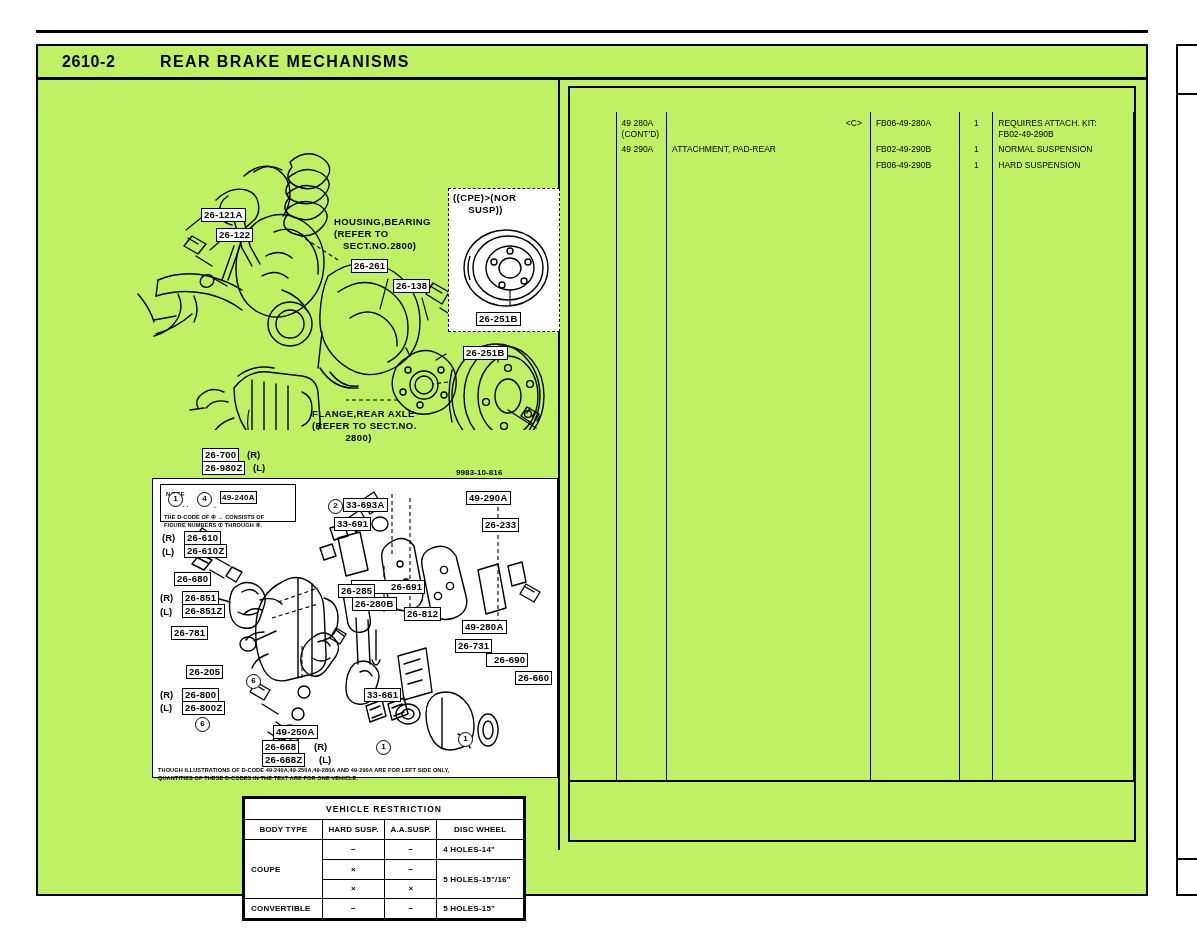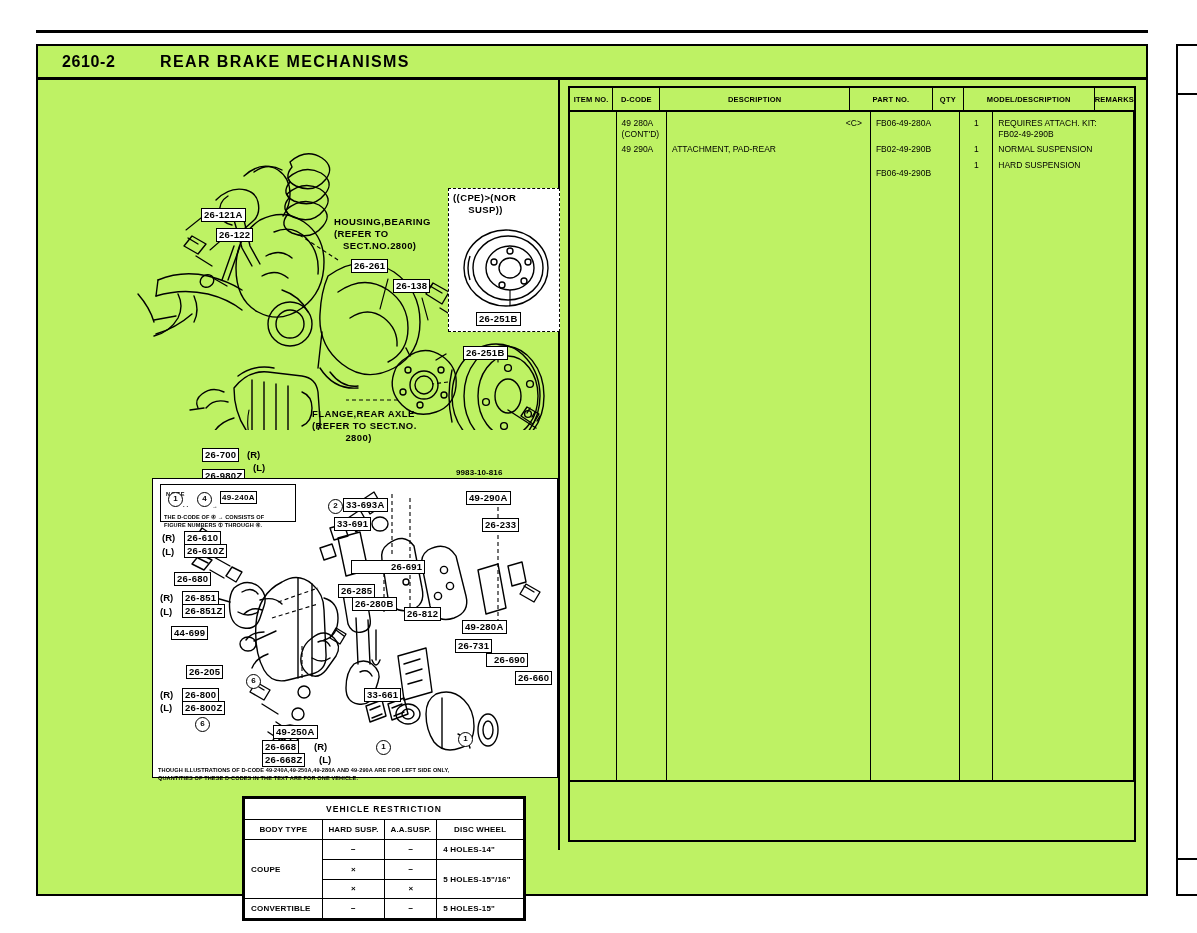--- a/index.html
+++ b/index.html
@@ -316,21 +316,21 @@
         <div class="lbl" style="left:438px;top:232px;">26-251B</div>
 
         <div class="lbl" style="left:425px;top:266px;">26-251B</div>
         <div class="plaintxt" style="left:274px;top:328px;">FLANGE,REAR AXLE
 (REFER TO SECT.NO.
            2800)</div>
         <div class="tinytxt" style="left:418px;top:383px;font-size:8px;">9983-10-816</div>
 
         <div class="lbl" style="left:164px;top:368px;">26-700</div>
         <div class="sidetag" style="left:209px;top:369px;">(R)</div>
-        <div class="lbl" style="left:164px;top:381px;margin-top:8px;">26-980Z</div>
+        <div class="lbl" style="left:164px;top:381px;">26-980Z</div>
         <div class="sidetag" style="left:215px;top:382px;">(L)</div>
 
         <div class="lowbox" style="left:114px;top:398px;width:406px;height:300px;"></div>
 
         <div class="draw" style="left:114px;top:398px;width:406px;height:300px;">
           <svg width="406" height="300" viewBox="0 0 406 300">
             <g fill="none" stroke="#000" stroke-width="1.4" stroke-linejoin="round" stroke-linecap="round">
 
               <path d="M130 104 q16 -10 30 2 q12 10 12 26 l2 44 q1 16 -14 20 l-24 6 q-16 4 -24 -10 q-10 -18 -8 -46 q2 -30 26 -42z"></path>
               <path d="M146 100 l0 100"></path>
@@ -468,31 +468,31 @@
         <div class="sidetag" style="left:124px;top:466px;">(L)</div>
         <div class="lbl" style="left:146px;top:464px;">26-610Z</div>
 
         <div class="lbl" style="left:136px;top:492px;">26-680</div>
 
         <div class="sidetag" style="left:122px;top:512px;">(R)</div>
         <div class="lbl" style="left:144px;top:511px;">26-851</div>
         <div class="sidetag" style="left:122px;top:526px;">(L)</div>
         <div class="lbl" style="left:144px;top:524px;">26-851Z</div>
 
-        <div class="lbl" style="left:313px;top:480px;padding-left:39px;">26-691</div>
+        <div class="lbl" style="left:313px;top:500px;padding-left:39px;">26-691</div>
         <div class="lbl" style="left:300px;top:504px;">26-285</div>
         <div class="lbl" style="left:314px;top:517px;">26-280B</div>
         <div class="lbl" style="left:366px;top:527px;">26-812</div>
 
         <div class="lbl" style="left:424px;top:540px;">49-280A</div>
         <div class="lbl" style="left:417px;top:559px;">26-731</div>
         <div class="lbl" style="left:448px;top:573px;padding-left:7px;">26-690</div>
         <div class="lbl" style="left:477px;top:591px;">26-660</div>
 
-        <div class="lbl" style="left:133px;top:546px;">44-699</div>
+        <div class="lbl" style="left:133px;top:546px;">26-781</div>
         <div class="lbl" style="left:148px;top:585px;">26-205</div>
 
         <div class="sidetag" style="left:122px;top:609px;">(R)</div>
         <div class="lbl" style="left:144px;top:608px;">26-800</div>
         <div class="sidetag" style="left:122px;top:622px;">(L)</div>
         <div class="lbl" style="left:144px;top:621px;">26-800Z</div>
 
         <div class="circnum" style="left:208px;top:594px;">6</div>
         <div class="circnum" style="left:157px;top:637px;">6</div>
 
@@ -546,49 +546,40 @@
           </tbody>
             </table>
         </div>
 
       </div>
 
       <div class="right-pane">
         <div class="ptable">
           <div class="ptable-inner">
 
-            <div class="pt-head">
-              <div class="c-item">ITEM NO.</div>
-              <div class="c-dcode">D-CODE</div>
-              <div class="c-desc">DESCRIPTION</div>
-              <div class="c-part">PART NO.</div>
-              <div class="c-qty">QTY</div>
-              <div class="c-model">MODEL/DESCRIPTION</div>
-              <div class="c-rem">REMARKS</div>
-            </div>
 
             <div class="pt-body">
 
               <div class="c-item"></div>
 
               <div class="c-dcode">
                 <div class="cellrow pad-l" style="top:6px;">49 280A
 (CONT'D)</div>
                 <div class="cellrow pad-l" style="top:32px;">49 290A</div>
               </div>
 
               <div class="c-desc">
                 <div class="cellrow right-al" style="top:6px;">&lt;C&gt;</div>
                 <div class="cellrow pad-l" style="top:32px;">ATTACHMENT, PAD-REAR</div>
               </div>
 
               <div class="c-part">
                 <div class="cellrow pad-l" style="top:6px;">FB06-49-280A</div>
                 <div class="cellrow pad-l" style="top:32px;">FB02-49-290B</div>
-                <div class="cellrow pad-l" style="top:56px;">FB06-49-290B</div>
+                <div class="cellrow pad-l" style="top:48px;">FB06-49-290B</div>
               </div>
 
               <div class="c-qty">
                 <div class="cellrow ctr" style="top:6px;">1</div>
                 <div class="cellrow ctr" style="top:32px;">1</div>
                 <div class="cellrow ctr" style="top:48px;">1</div>
               </div>
 
               <div class="c-model">
                 <div class="cellrow pad-l" style="top:6px;">REQUIRES ATTACH. KIT:

